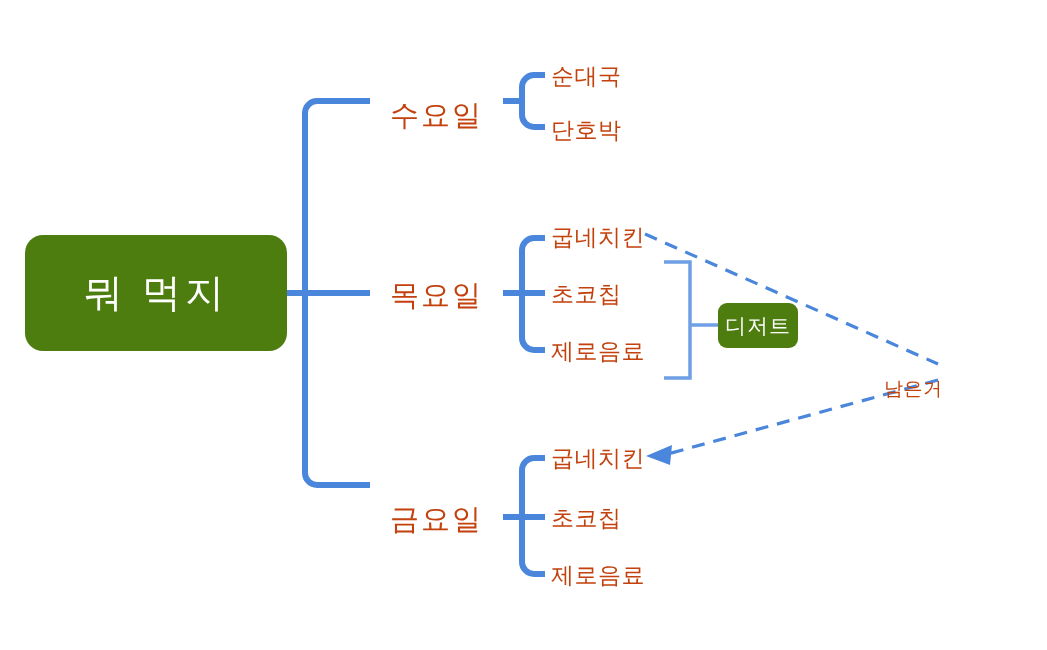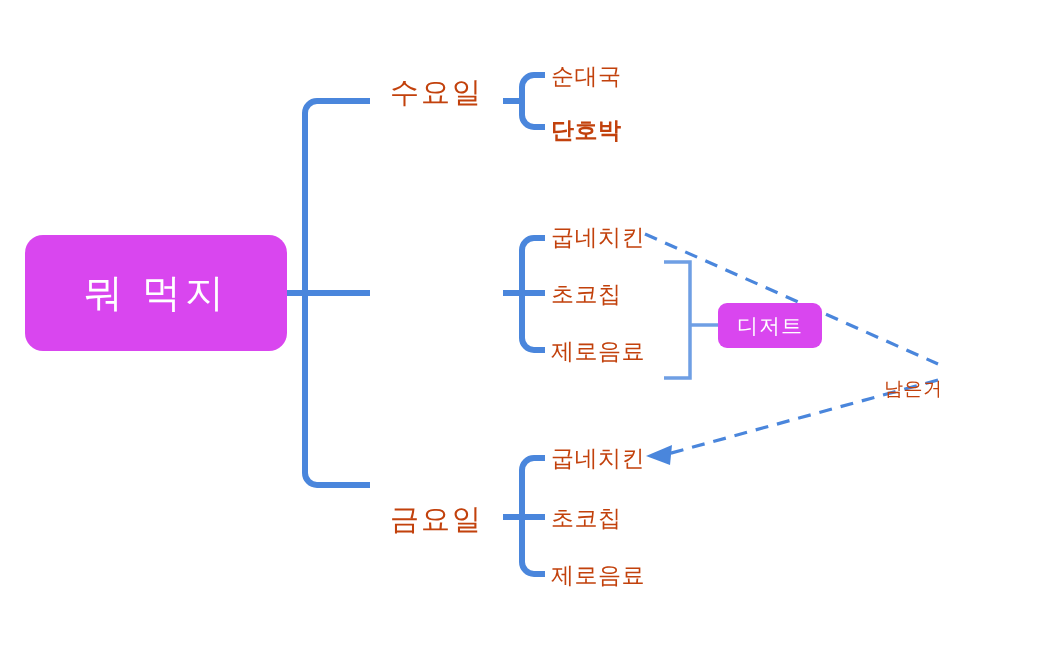--- a/index.html
+++ b/index.html
@@ -20,37 +20,37 @@
     left: 0;
     top: 0;
     width: 1047px;
     height: 650px;
   }
   .node {
     position: absolute;
     display: flex;
     align-items: center;
     justify-content: center;
-    background: #d946ef;
+    background: #4d7c0f;
     color: #ffffff;
     box-sizing: border-box;
   }
   .node-root {
     left: 25px;
     top: 235px;
     width: 262px;
     height: 116px;
     border-radius: 18px;
     font-size: 39px;
     letter-spacing: 4px;
   }
   .node-dessert {
     left: 718px;
     top: 303px;
-    width: 104px;
+    width: 80px;
     height: 45px;
     border-radius: 9px;
     font-size: 21px;
     letter-spacing: 1px;
   }
   .lbl {
     position: absolute;
     color: #c2410c;
     white-space: nowrap;
   }
@@ -96,25 +96,26 @@
     <path d="M645 234 L938 364" fill="none" stroke="#4a86dc" stroke-width="3.2" stroke-dasharray="13 9" stroke-linecap="butt"></path>
 
     <path d="M938 380 L664 455" fill="none" stroke="#4a86dc" stroke-width="3.2" stroke-dasharray="13 9" stroke-linecap="butt"></path>
     <polygon points="646,456 672,445 670,465" fill="#4a86dc"></polygon>
   </svg>
 
   <div class="node node-root">
     <span>뭐 먹지</span>
   </div>
 
-  <div class="lbl lbl-day" style="left:390px; top:73px;">수요일</div>
+  <div class="lbl lbl-day" style="left:390px; top:96px;">수요일</div>
+  <div class="lbl lbl-day" style="left:390px; top:276px;">목요일</div>
   <div class="lbl lbl-day" style="left:390px; top:500px;font-family:Liberation Mono, monospace;">금요일</div>
 
   <div class="lbl lbl-leaf" style="left:551px; top:61px;">순대국</div>
-  <div class="lbl lbl-leaf" style="left:551px; top:115px;font-weight:bold;">단호박</div>
+  <div class="lbl lbl-leaf" style="left:551px; top:115px;">단호박</div>
 
   <div class="lbl lbl-leaf" style="left:551px; top:222px;">굽네치킨</div>
   <div class="lbl lbl-leaf" style="left:551px; top:279px;">초코칩</div>
   <div class="lbl lbl-leaf" style="left:551px; top:336px;">제로음료</div>
 
   <div class="lbl lbl-leaf" style="left:551px; top:443px;">굽네치킨</div>
   <div class="lbl lbl-leaf" style="left:551px; top:503px;">초코칩</div>
   <div class="lbl lbl-leaf" style="left:551px; top:560px;">제로음료</div>
 
   <div class="node node-dessert">

